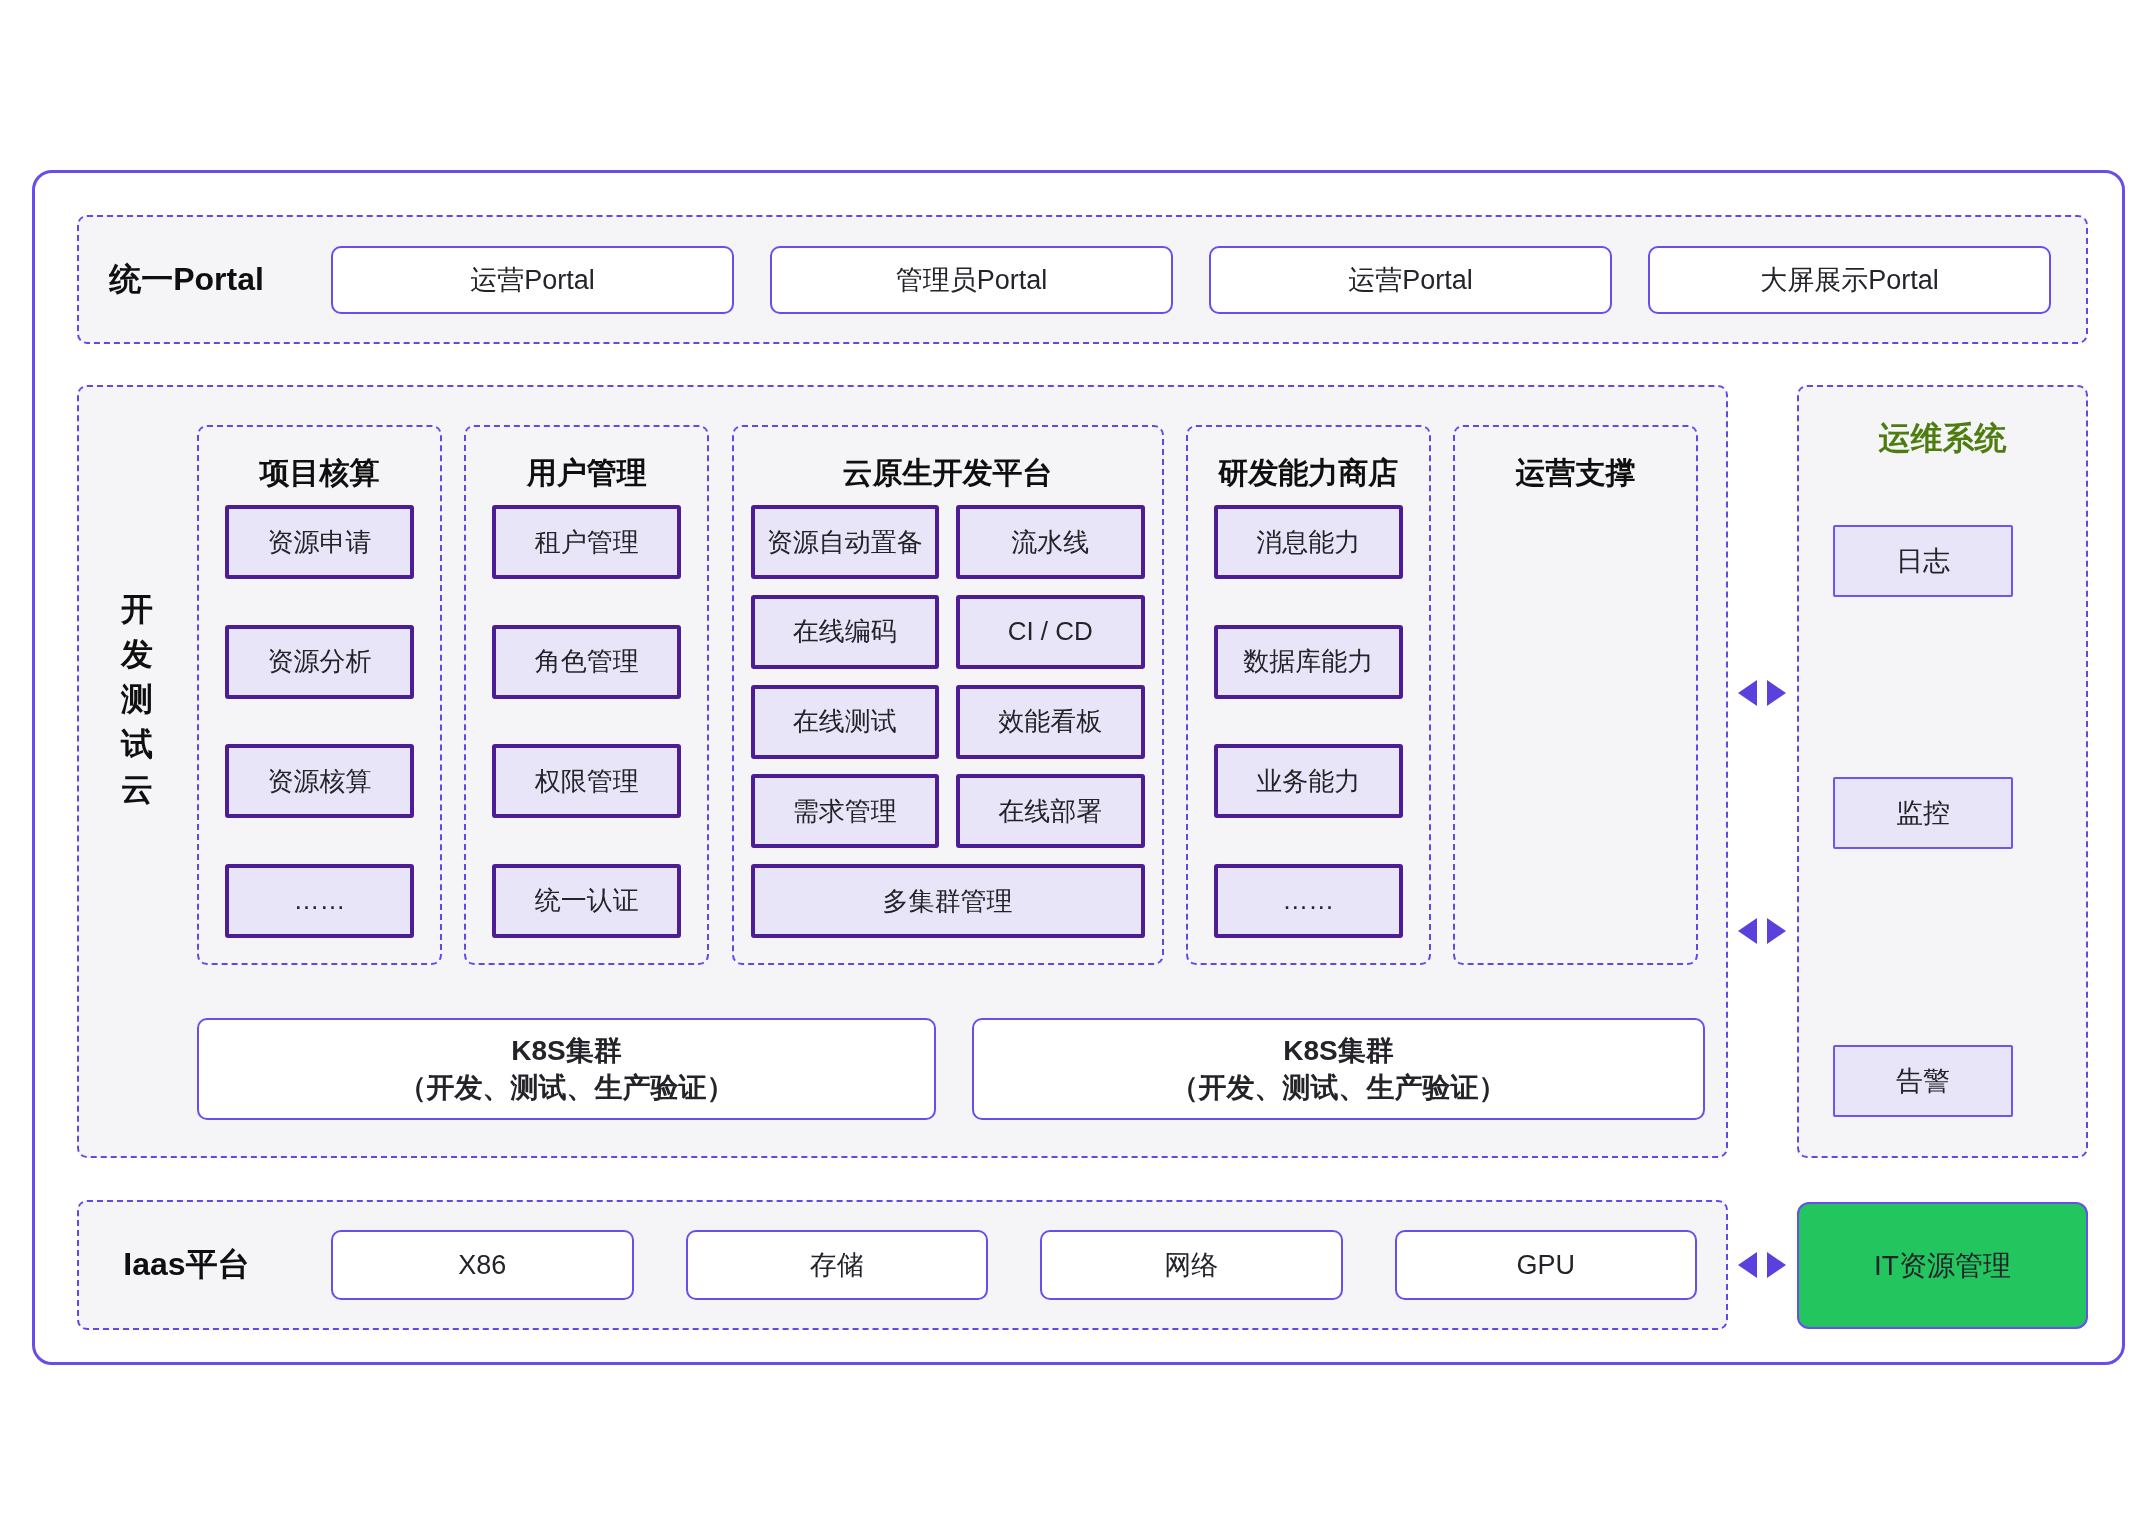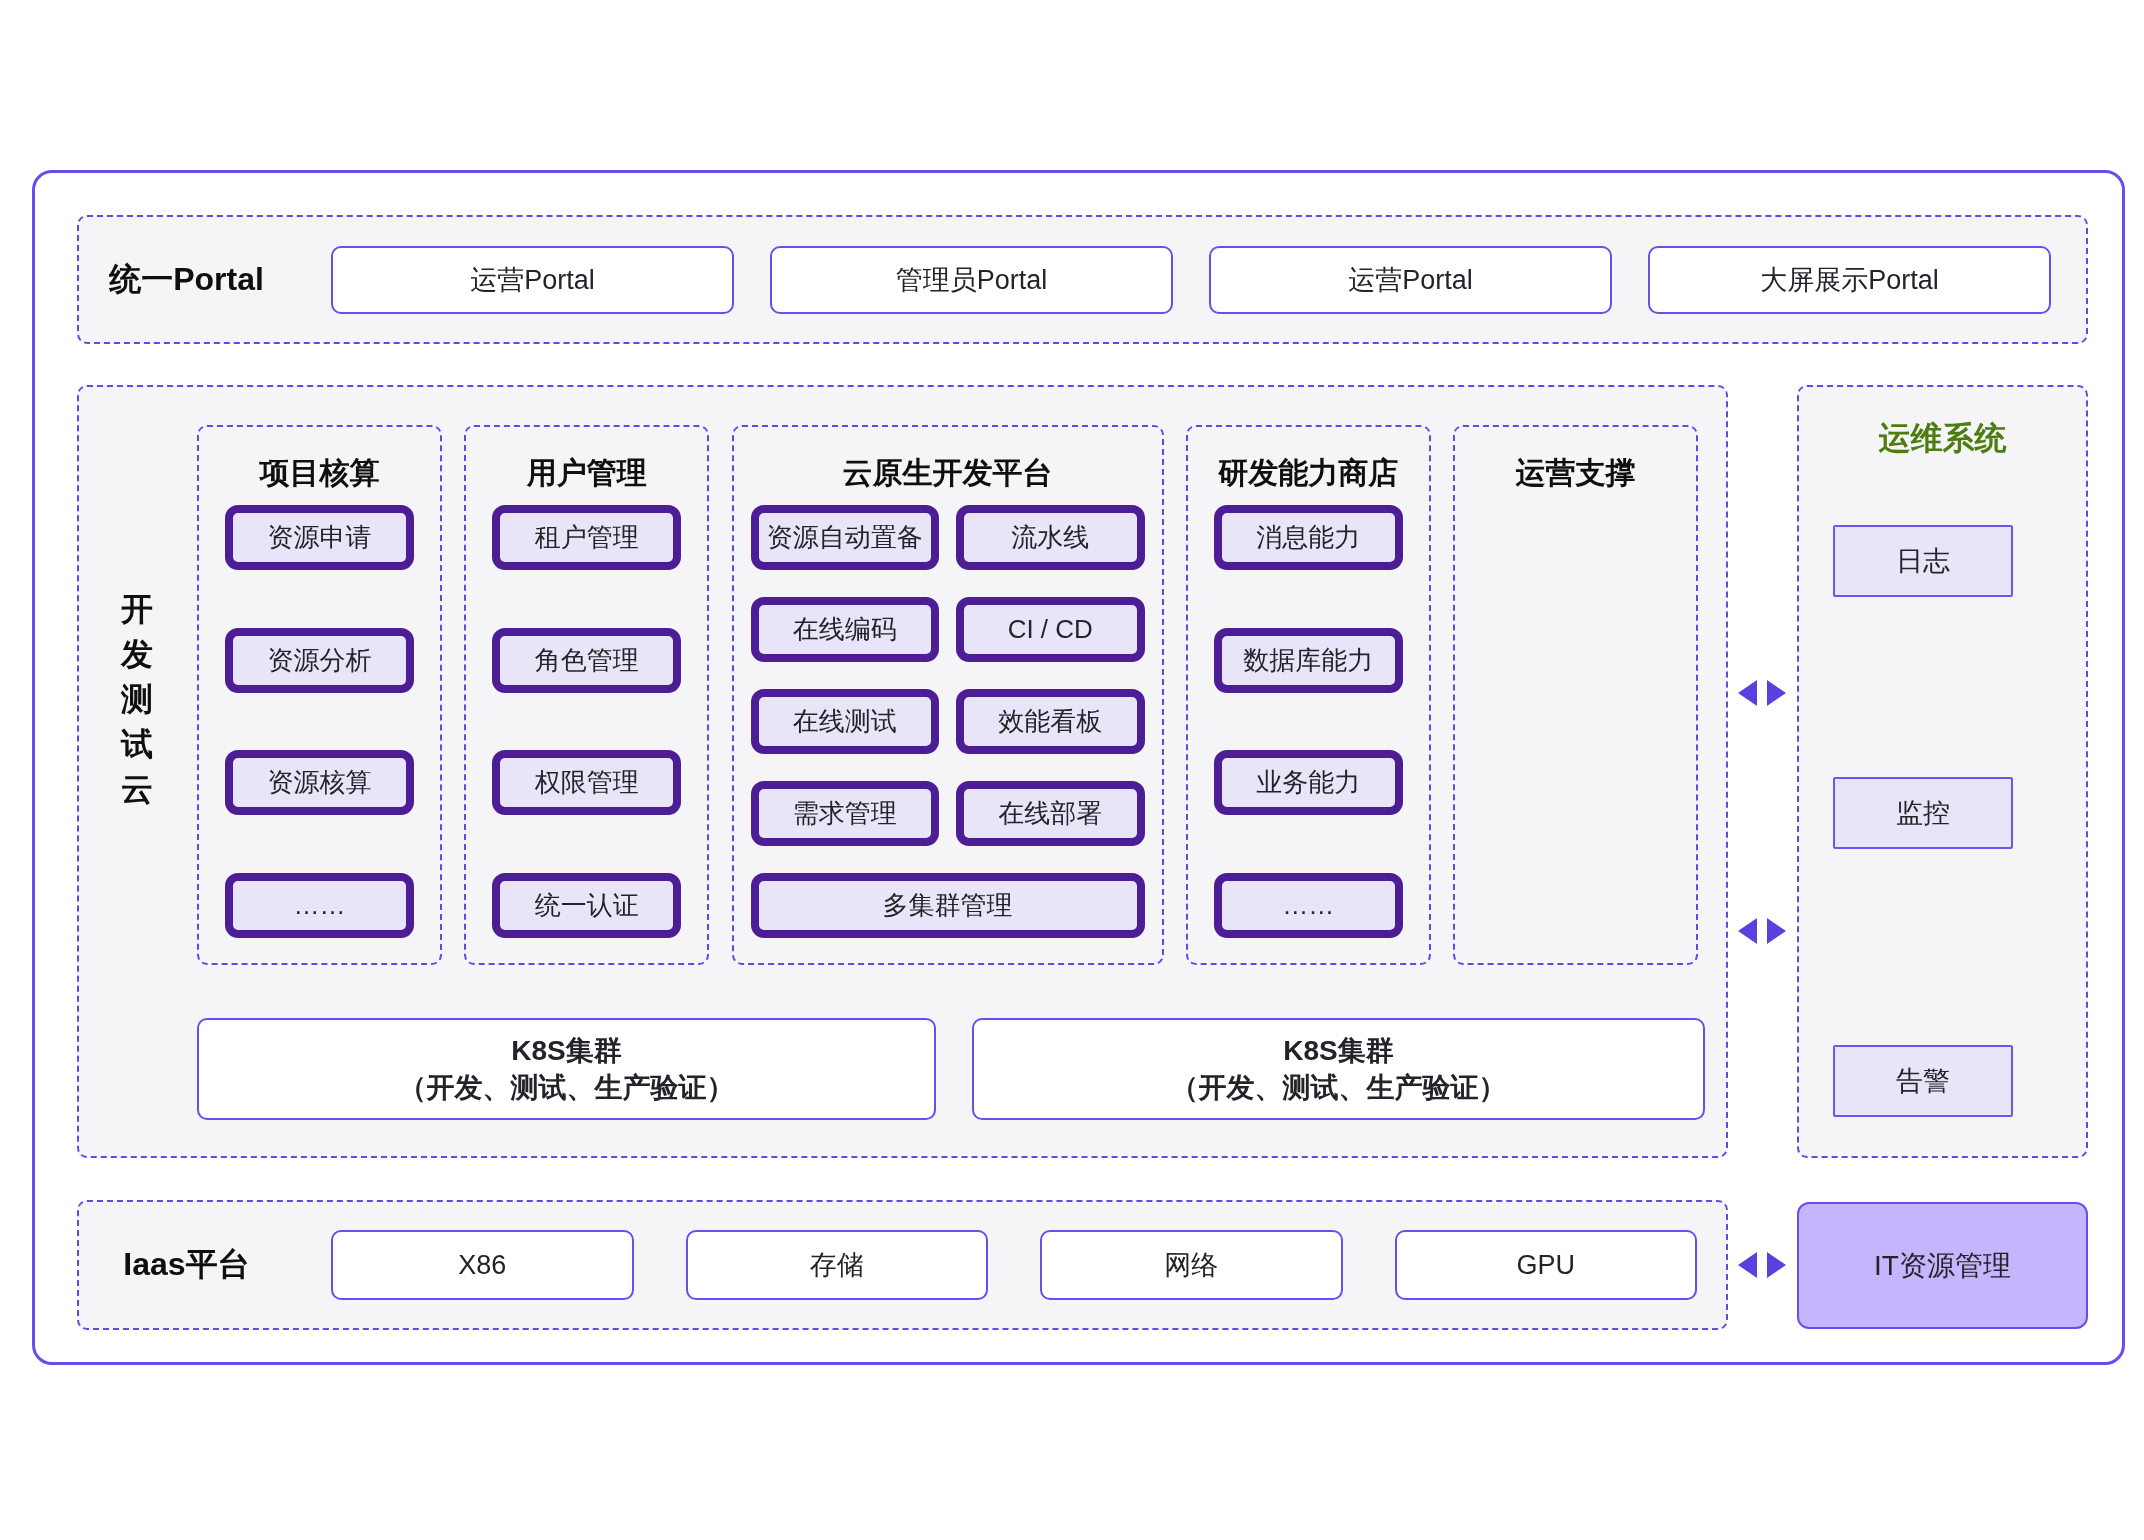--- a/index.html
+++ b/index.html
@@ -36,21 +36,21 @@
   }
   .col {
     width: 245px; height: 540px; border: 2px dashed #6348E9; border-radius: 10px;
     display: flex; flex-direction: column; background: transparent;
   }
   .col.wide { width: 432px; }
   .col-title { flex: none; padding-top: 24px; text-align: center; font-size: 30px; font-weight: 700; color: #0F0F10; line-height: 44px; }
   .col-content { flex: 1; margin: 10px 26px 25px; display: flex; flex-direction: column; justify-content: space-between; }
   .col.wide .col-content { margin: 10px 17px 25px; }
   .fbox {
-    height: 65px; background: #E9E5F9; border: 8px solid #4c1d95; border-radius: 13px;
+    height: 74px; background: #E9E5F9; border: 4px solid #4c1d95; border-radius: 3px;
     display: flex; align-items: center; justify-content: center; font-size: 26px; color: #232329;
   }
   .frow { display: flex; gap: 17px; }
   .frow .fbox { flex: 1; }
 
   .k8s {
     position: absolute; top: 631px; height: 102px; background: #ffffff;
     border: 2px solid #6B4DEE; border-radius: 10px;
     display: flex; flex-direction: column; align-items: center; justify-content: center;
     font-size: 28px; font-weight: 700; color: #232329; line-height: 37px;
@@ -67,21 +67,21 @@
     display: flex; align-items: center; justify-content: center; font-size: 27px; color: #232329;
   }
 
   
   .iaas { left: 42px; top: 1027px; width: 1651px; height: 130px; display: flex; align-items: center; }
   .iaas-boxes { flex: 1; display: flex; gap: 52px; margin-left: 37px; margin-right: 29px; height: 70px; }
 
   
   .itbox {
     position: absolute; left: 1762px; top: 1029px; width: 291px; height: 127px;
-    background: #c4b5fd; border: 2px solid #6B4DEE; border-radius: 12px;
+    background: #22c55e; border: 2px solid #6B4DEE; border-radius: 12px;
     display: flex; align-items: center; justify-content: center; font-size: 28px; color: #232329;
   }
 
   
   .arrows { position: absolute; display: flex; gap: 10px; align-items: center; }
   .arrows.a1 { left: 1703px; top: 507px; }
   .arrows.a2 { left: 1703px; top: 745px; }
   .arrows.a3 { left: 1703px; top: 1079px; }
   .tri { width: 0; height: 0; border-top: 13px solid transparent; border-bottom: 13px solid transparent; }
   .tri.l { border-right: 19px solid #5A41DE; }

